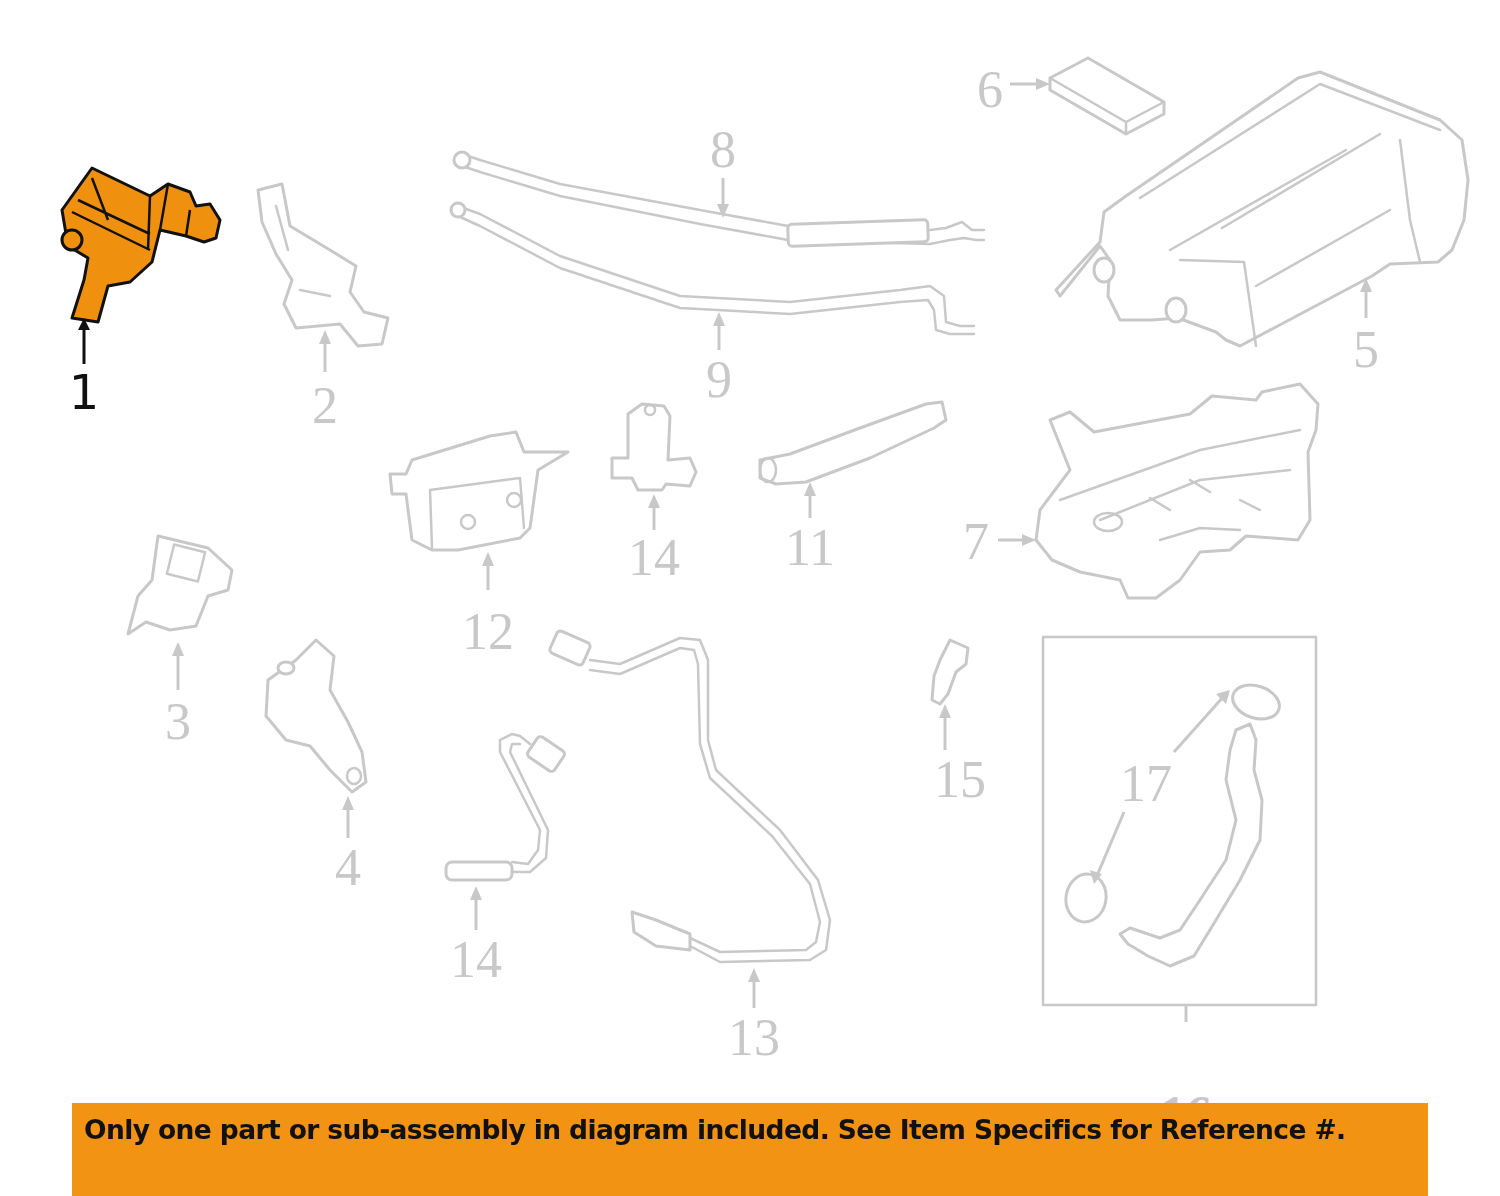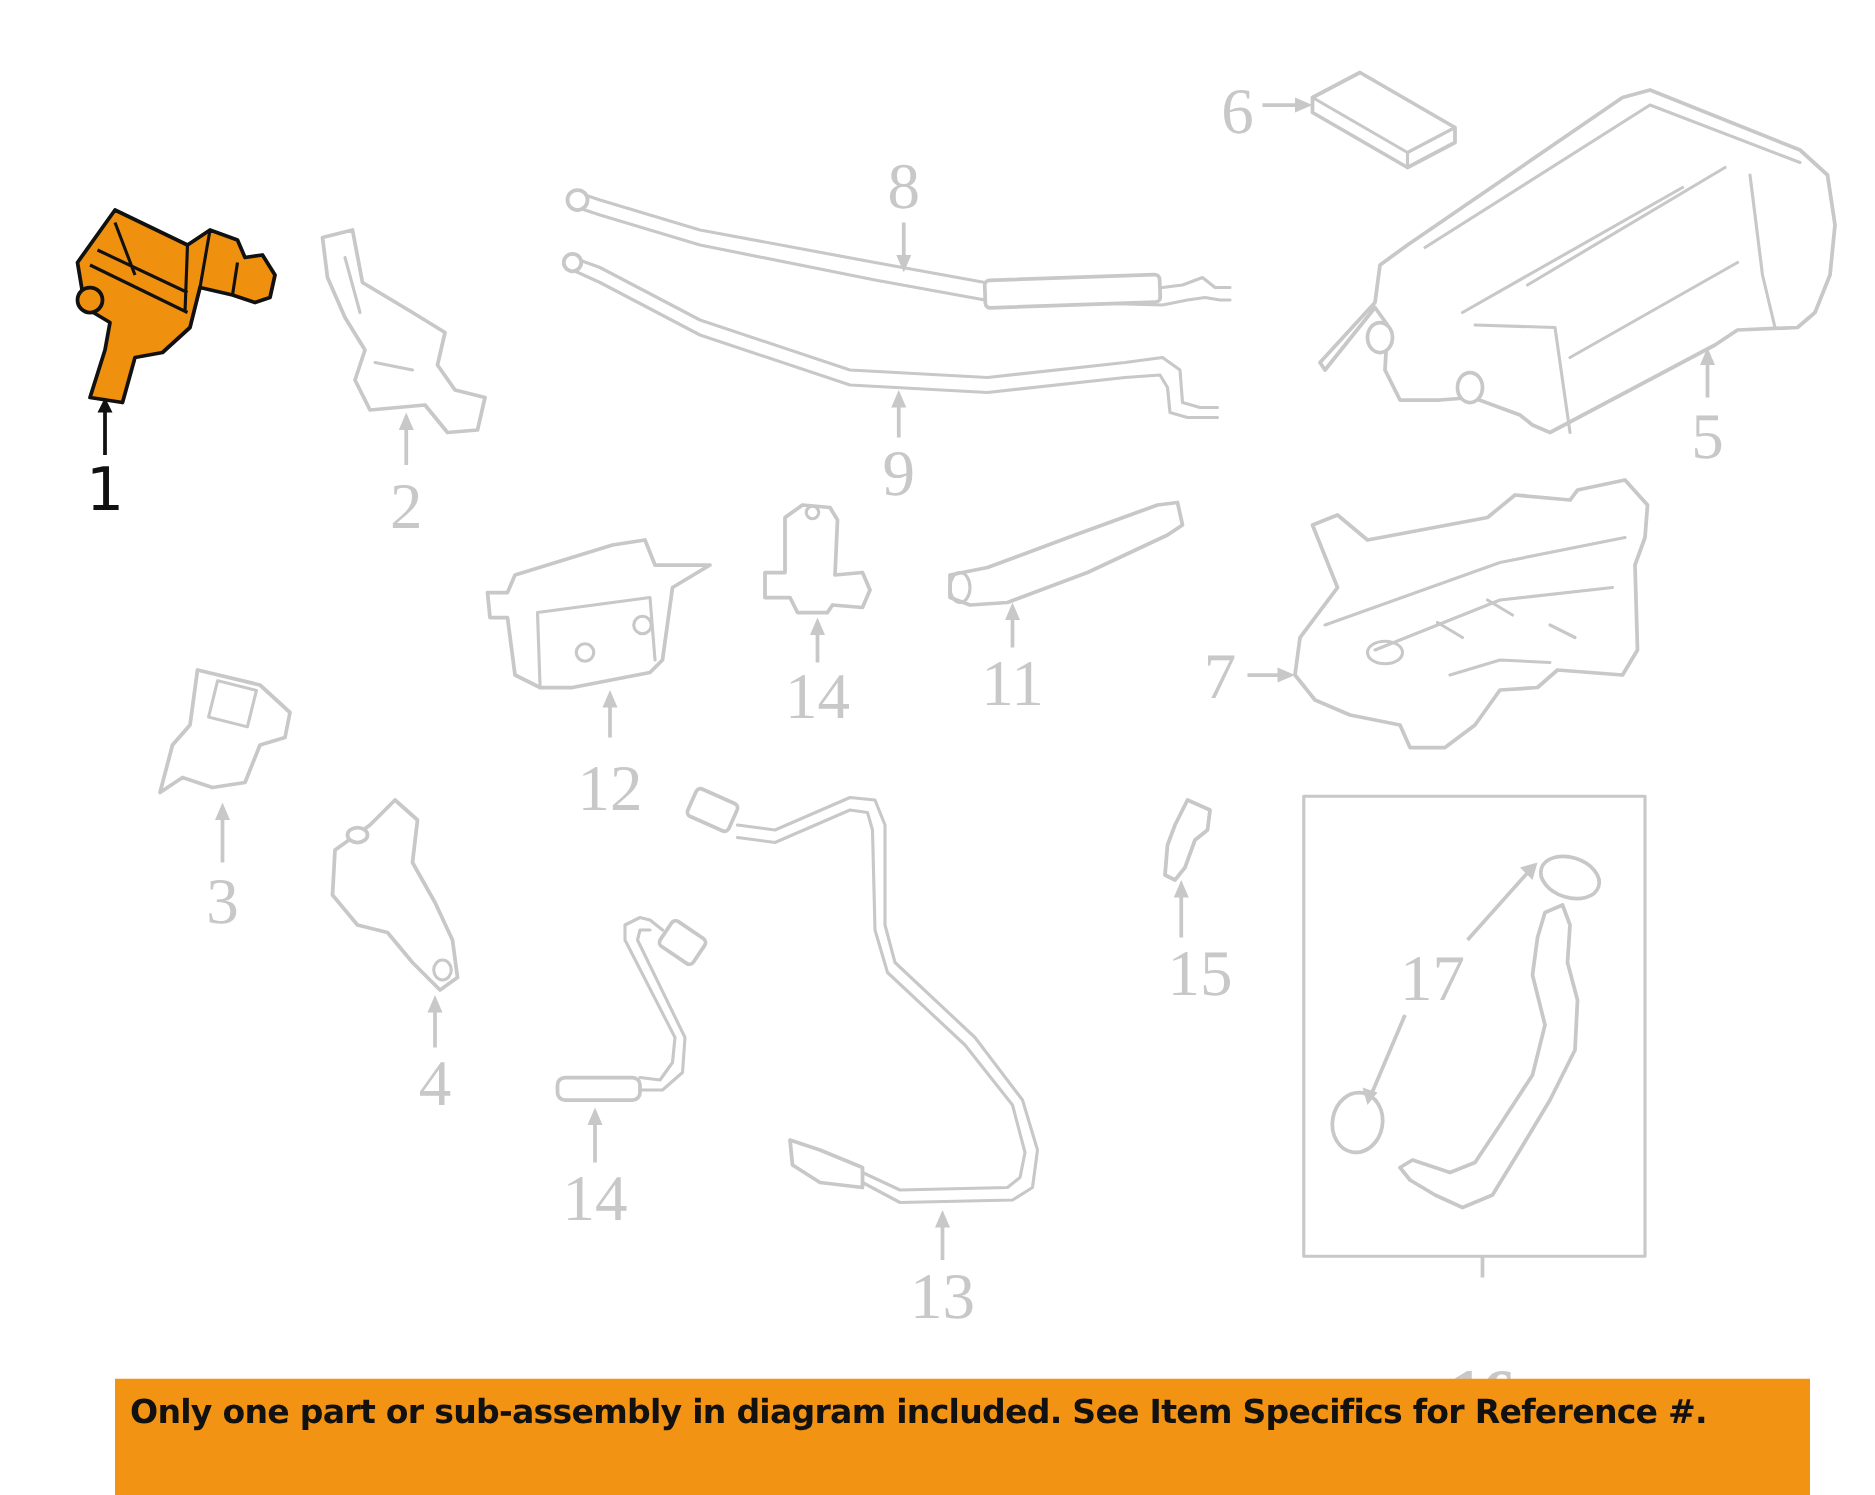--- a/index.html
+++ b/index.html
@@ -14,21 +14,21 @@
     .callout {
       position: absolute; font-family: "Liberation Serif", "DejaVu Serif", serif;
       font-size: 52px; color: #c8c8c8; line-height: 1; transform: translate(-50%, 0);
       white-space: nowrap;
     }
     .callout.hl-num { color: #111111; font-family: "DejaVu Sans", sans-serif; font-size: 48px; }
     .disclaimer {
       position: absolute; left: 72px; top: 1103px; width: 1356px; height: 93px;
       background: #f39313; box-sizing: border-box; padding: 8px 0 0 12px;
       font-family: "DejaVu Sans", "Liberation Sans", sans-serif; font-weight: bold;
-      font-size: 26.5px; color: #111111; letter-spacing: -0.6px; line-height: 38px; margin-left: 20px;
+      font-size: 26.5px; color: #111111; letter-spacing: -0.6px; line-height: 38px;
     }
     .disclaimer div { white-space: nowrap; }
   </style>
 </head>
 <body>
 
 <svg id="diagram" viewBox="0 0 1500 1100" xmlns="http://www.w3.org/2000/svg">
 
   <g>
     <path class="hl" d="M92,168 L150,196 L168,184 L190,192 L196,206 L210,204 L220,220 L216,238 L204,242 L186,236 L160,230 L152,262 L130,282 L108,286 L98,322 L72,318 L84,280 L88,258 L68,246 L62,210 Z"></path>

